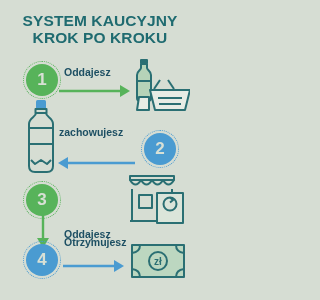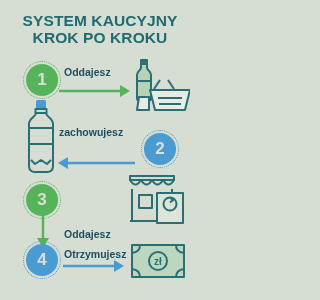--- a/index.html
+++ b/index.html
@@ -167,21 +167,21 @@
       <rect x="31" y="20" width="26" height="30" fill="#dbe5da"></rect>
       <circle cx="44" cy="31" r="6.5"></circle>
       <path d="M44 24.5 l3 2.5 l-3 2.5"></path>
     </g>
   </svg>
 
   <div class="badge-ring blue" style="left:23px; top:241px;"></div>
   <div class="badge badge-blue" style="left:26px; top:244px;">
     <span>4</span>
   </div>
-  <div class="step-label" style="left:64px; top:248px;">
+  <div class="step-label" style="left:64px; top:236px;">
     <div>Otrzymujesz</div>
   </div>
 
   <svg class="arrow" style="left:62px; top:258px;" width="62" height="16" viewBox="0 0 62 16">
     <line x1="1" y1="8" x2="52" y2="8" stroke="#4a9bd1" stroke-width="2.4"></line>
     <polygon points="52,2 62,8 52,14" fill="#4a9bd1"></polygon>
   </svg>
 
   <svg class="icon" style="left:130px; top:243px;" width="56" height="36" viewBox="0 0 56 36">
     <g fill="none" stroke="#2a6f73" stroke-width="2" stroke-linejoin="round">

